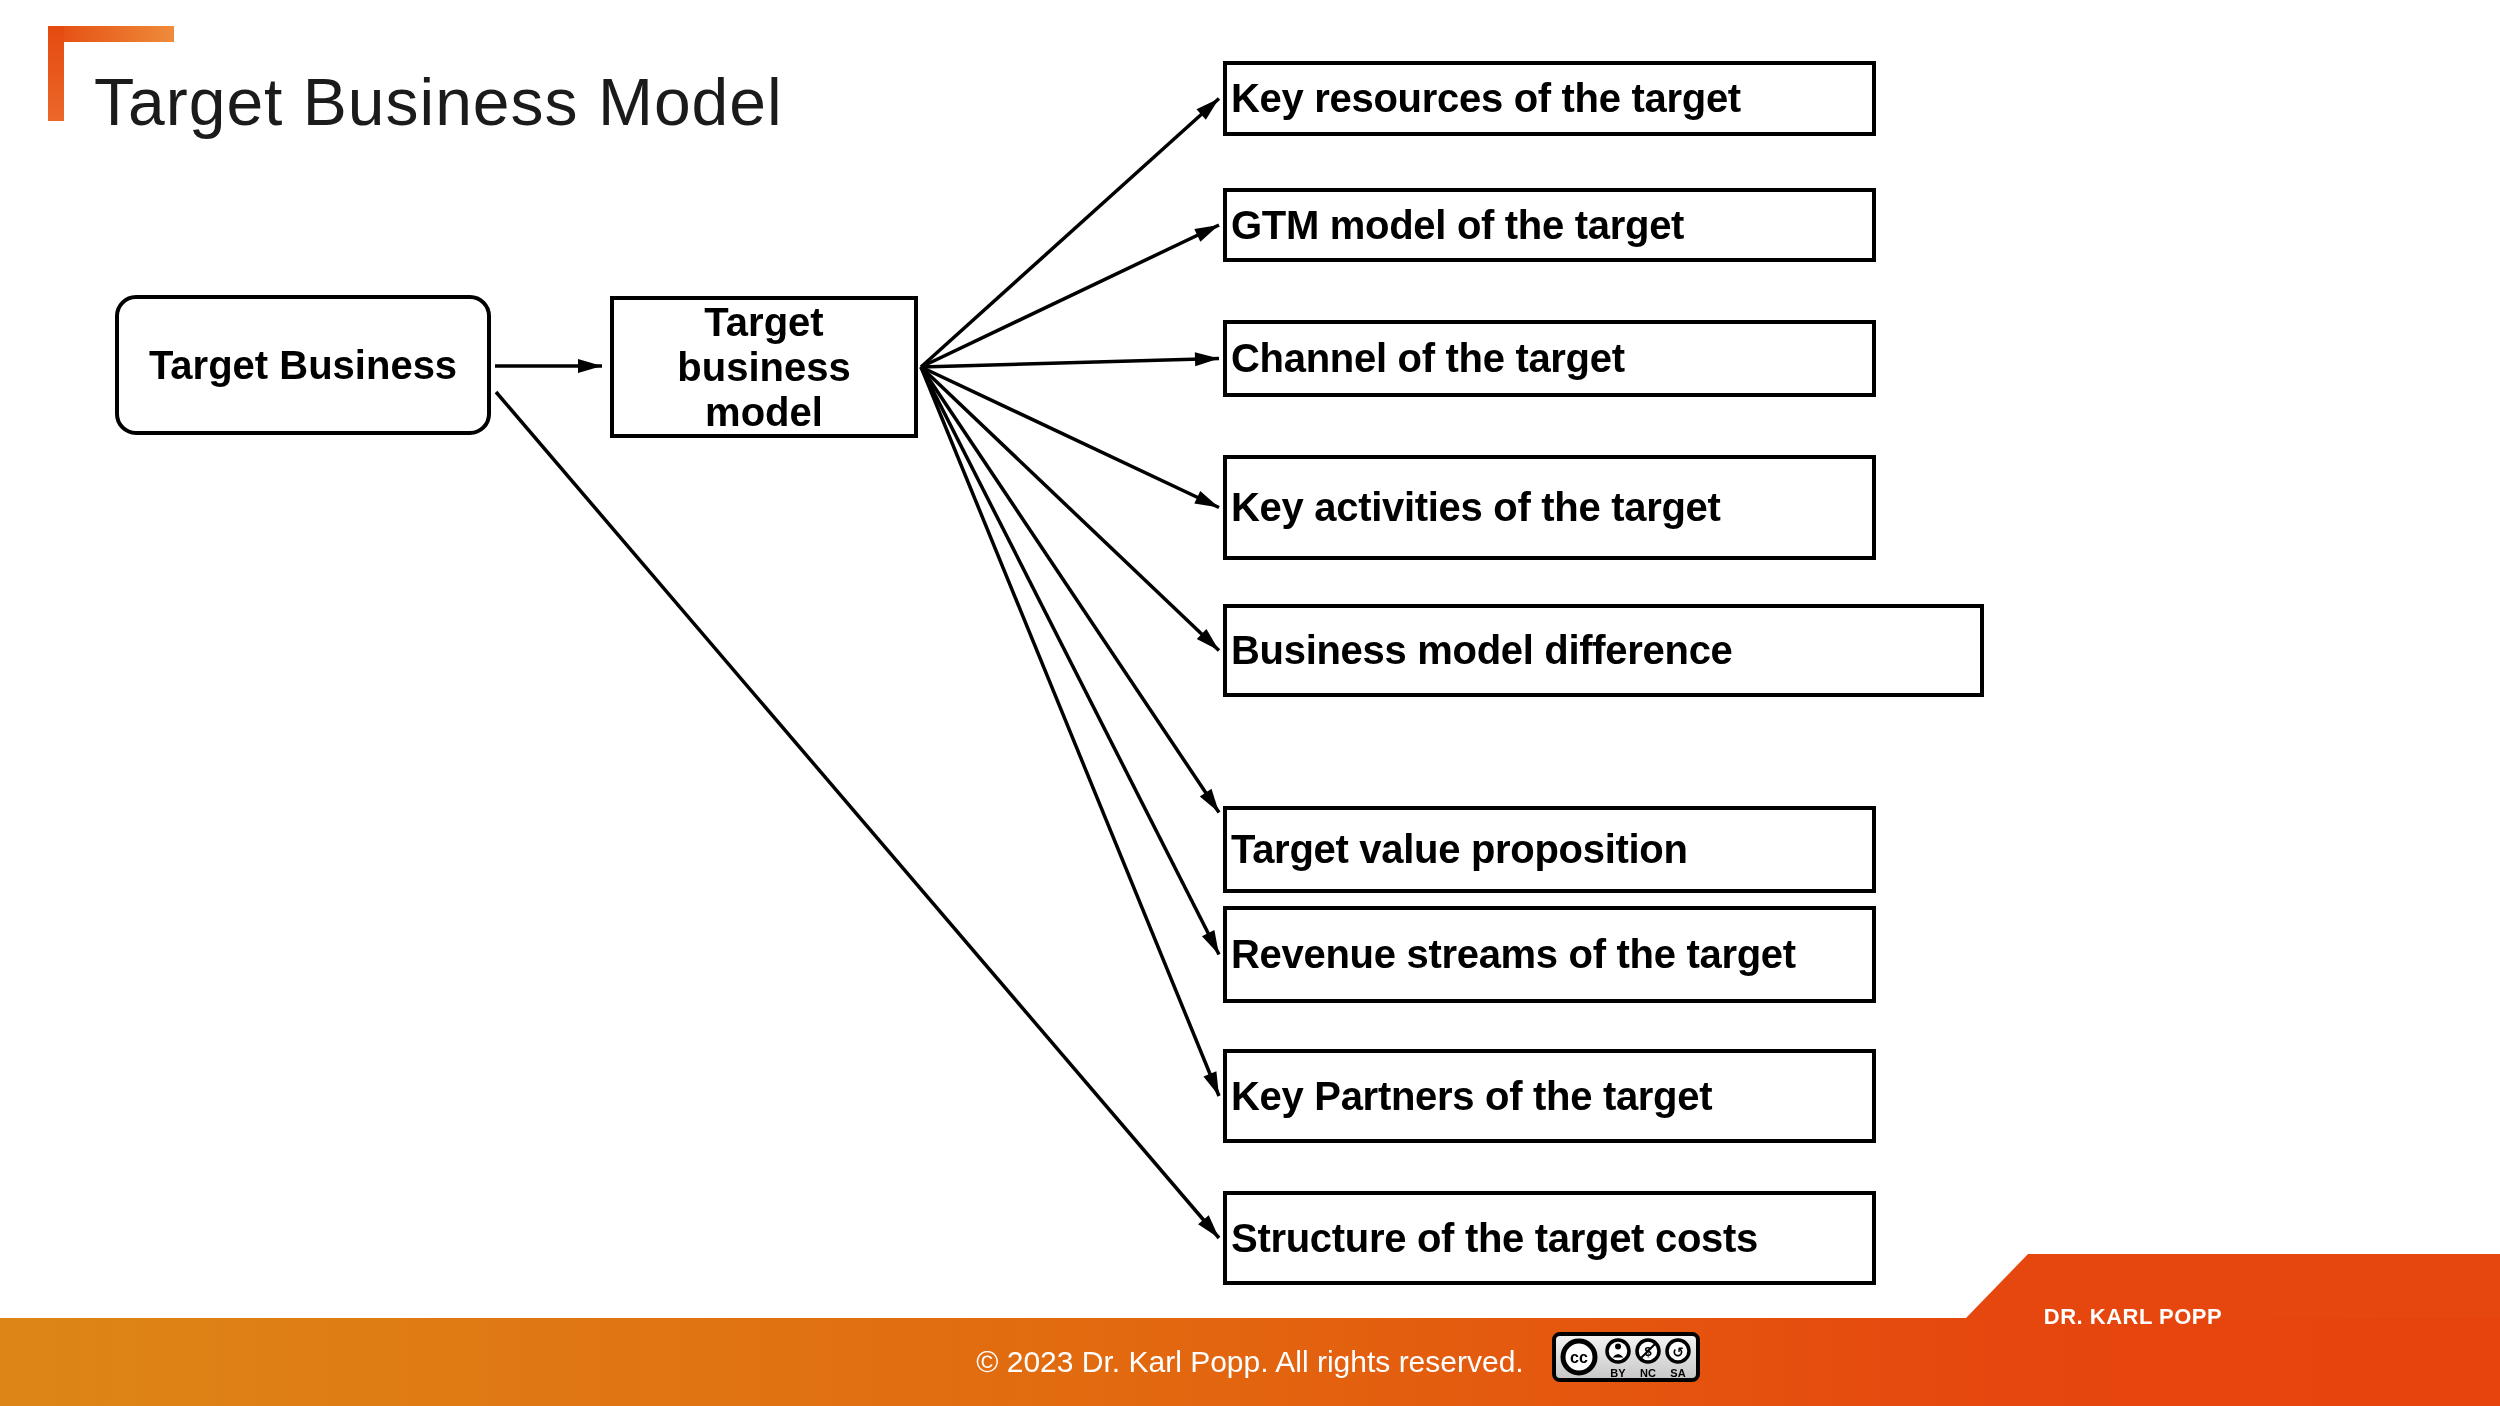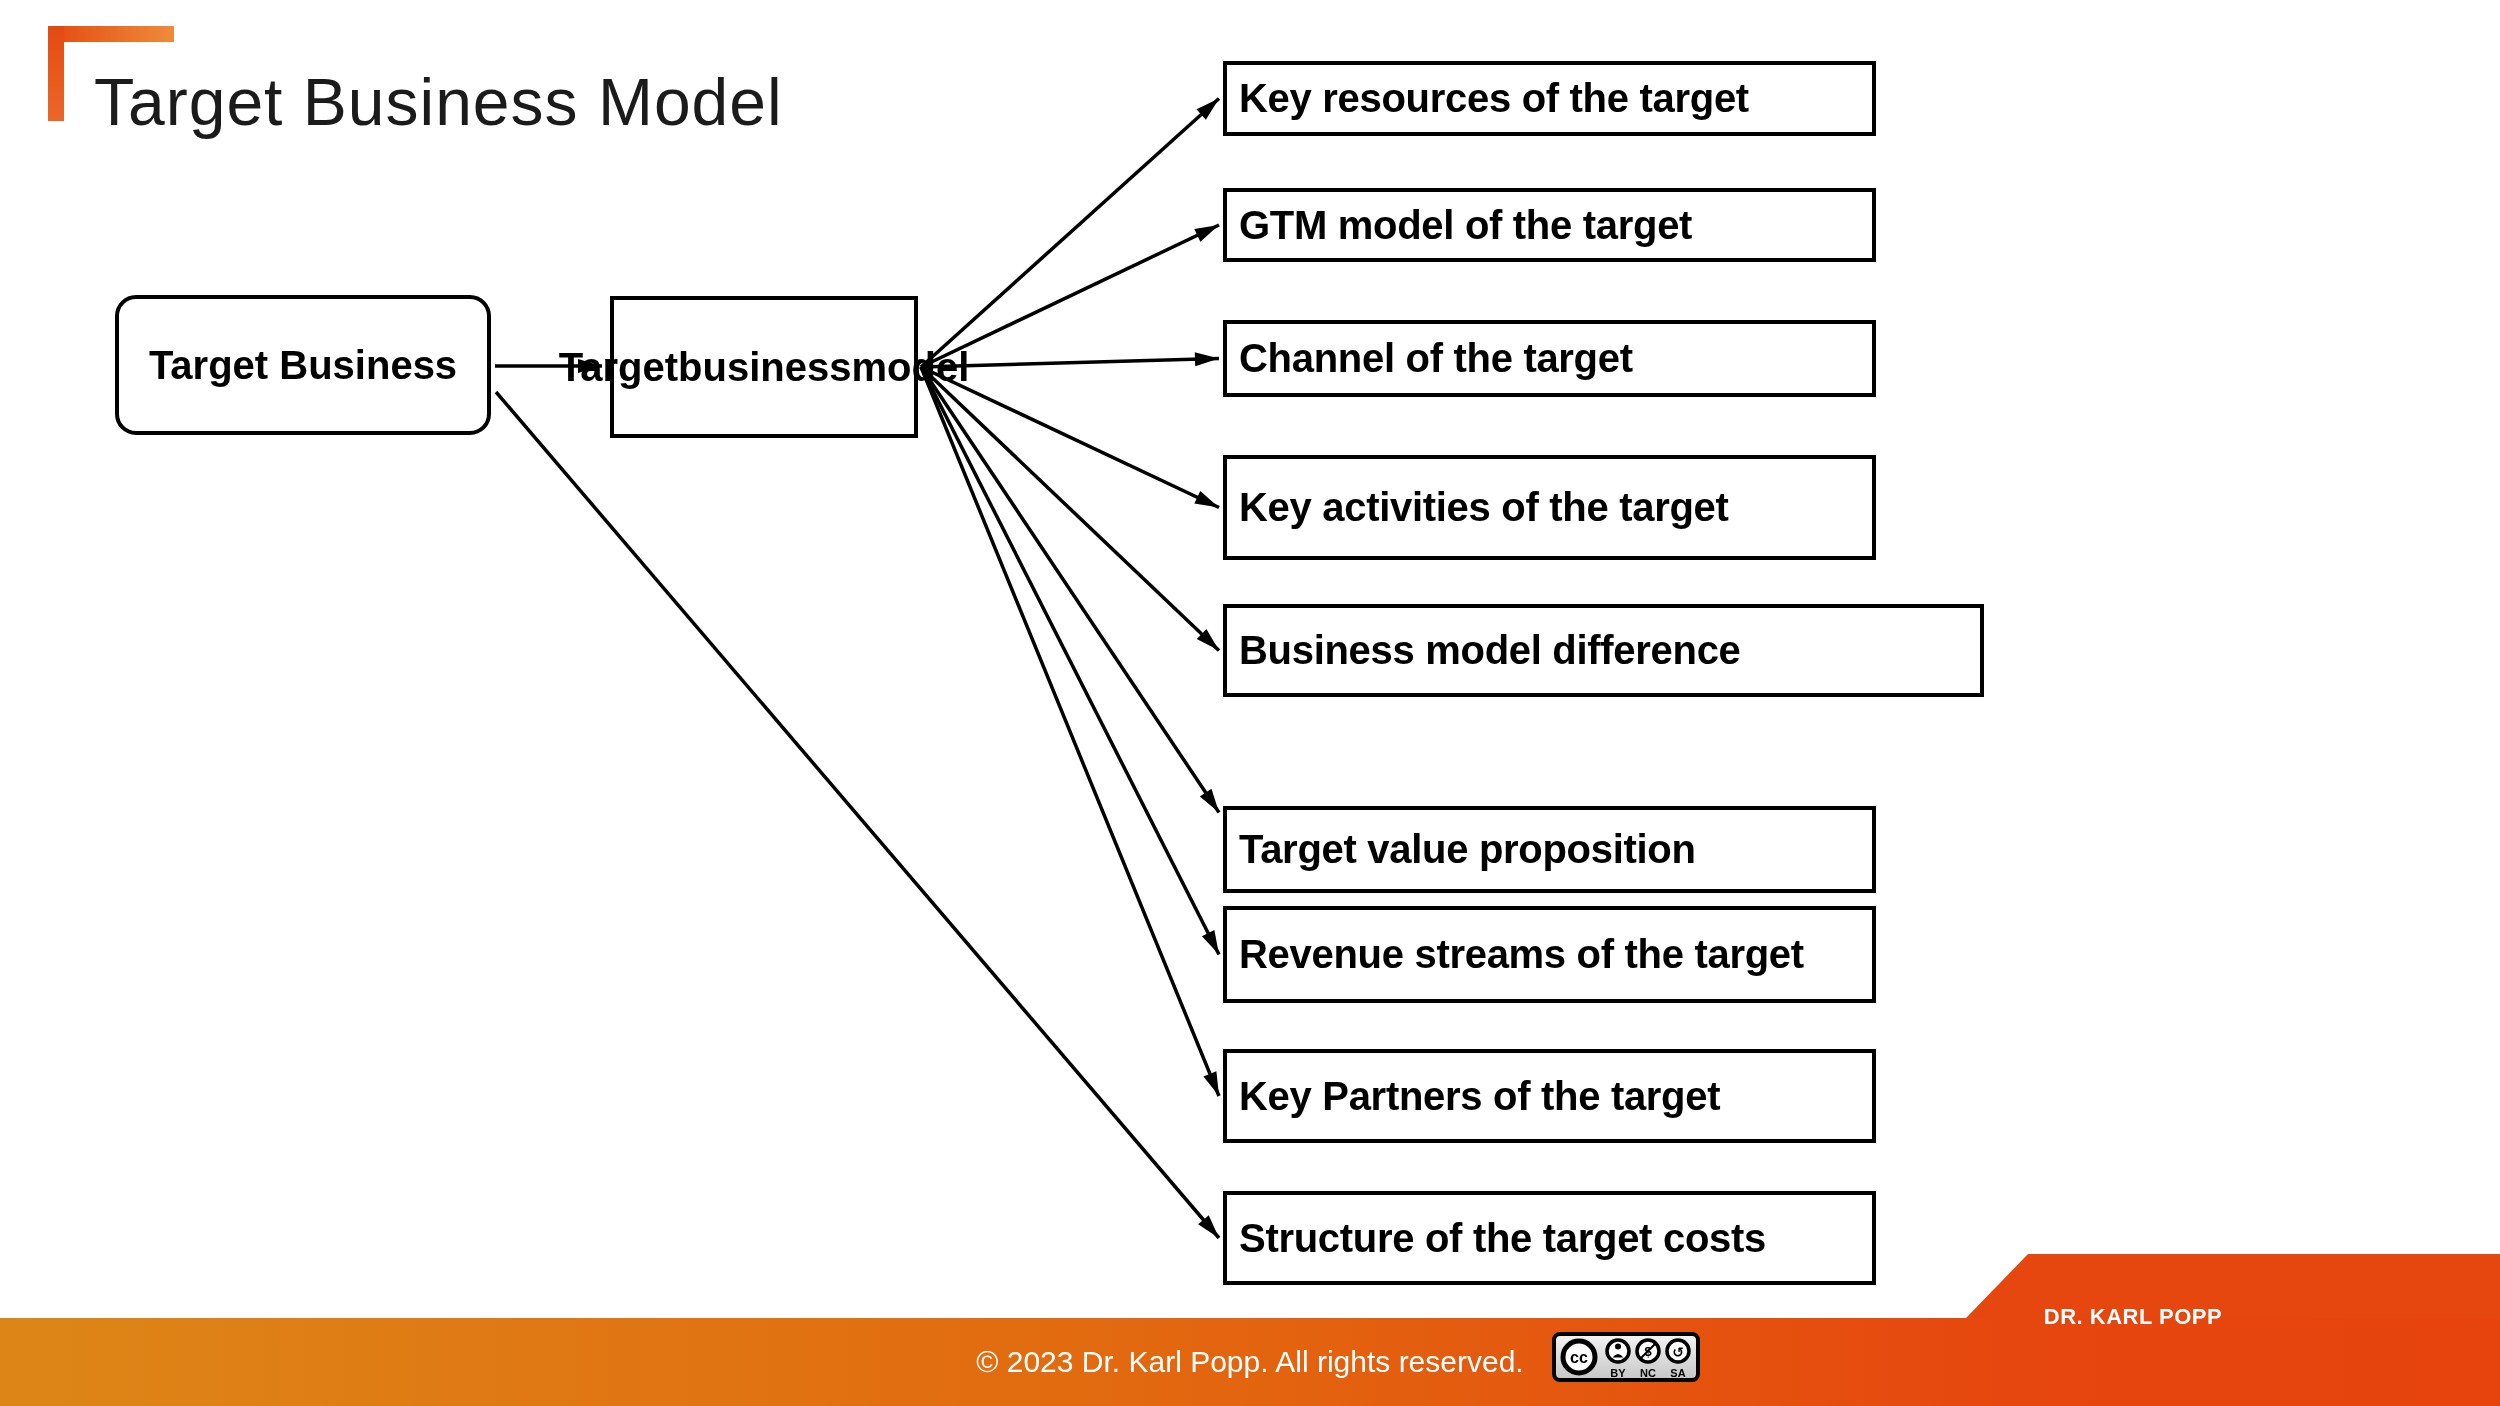--- a/index.html
+++ b/index.html
@@ -22,24 +22,24 @@
   }
   
   .box{
     position:absolute;background:#ffffff;border:4px solid #000000;
     display:flex;align-items:center;color:#000000;font-weight:bold;
     box-sizing:border-box;z-index:2;
   }
   .source-box{left:115px;top:295px;width:376px;height:140px;
     justify-content:center;font-size:40px;border-radius:21px;}
   .hub-box{left:610px;top:296px;width:308px;height:142px;
-    flex-direction:row;justify-content:center;text-align:center;
+    flex-direction:column;justify-content:center;text-align:center;
     font-size:40px;line-height:45px;}
   .target-box{left:1223px;width:653px;font-size:40px;letter-spacing:-0.3px;
-    padding-left:12px;}
+    padding-left:4px;}
   .target-box span{white-space:nowrap;}
   
   #connectors{position:absolute;left:0;top:0;z-index:1;pointer-events:none;}
   
   .footer-bar{
     position:absolute;left:0;top:1318px;width:2500px;height:88px;
     background:linear-gradient(90deg,#dd8617 0%,#e2690f 45%,#e6470e 80%,#e6430d 100%);
     z-index:3;
   }
   .footer-wedge{

